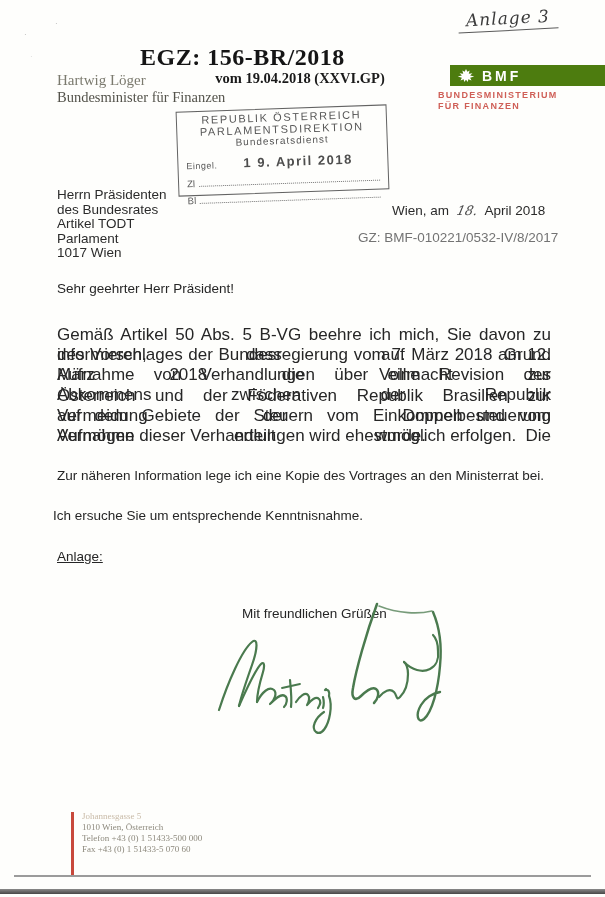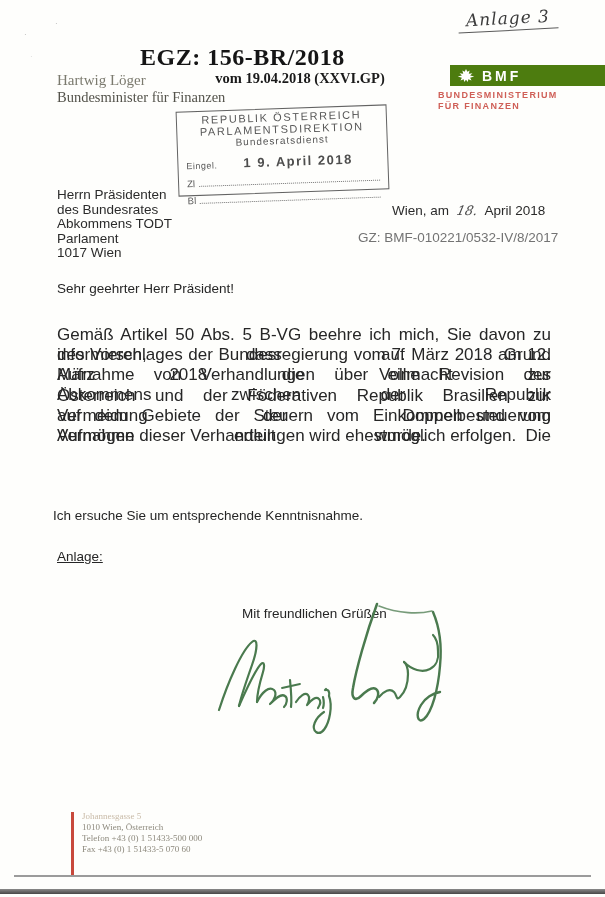--- a/index.html
+++ b/index.html
@@ -133,21 +133,21 @@
     </div>
     <div class="dotrow">
       <span class="lbl">Bl</span>
       <span class="dots"></span>
     </div>
   </div>
 
   <div class="recipient">
     <div>Herrn Präsidenten</div>
     <div>des Bundesrates</div>
-    <div>Abkommens TODT</div>
+    <div>Artikel TODT</div>
     <div>Parlament</div>
     <div>1017 Wien</div>
   </div>
 
   <div class="dateline">
     <span>Wien, am</span>
     <span class="hand-day">18.</span>
     <span>April 2018</span>
   </div>
 
@@ -157,20 +157,21 @@
 
   <div class="para1">
     <div class="jline">Gemäß Artikel 50 Abs. 5 B-VG beehre ich mich, Sie davon zu informieren, dass auf Grund</div>
     <div class="jline">des Vorschlages der Bundesregierung vom 7. März 2018 am 12. März 2018 die Vollmacht zur</div>
     <div class="jline">Aufnahme von Verhandlungen über eine Revision des Abkommens zwischen der Republik</div>
     <div class="jline">Österreich und der Föderativen Republik Brasilien zur Vermeidung der Doppelbesteuerung</div>
     <div class="jline">auf dem Gebiete der Steuern vom Einkommen und vom Vermögen erteilt wurde. Die</div>
     <div class="jline jlast">Aufnahme dieser Verhandlungen wird ehestmöglich erfolgen.</div>
   </div>
 
+  <div class="para2">Zur näheren Information lege ich eine Kopie des Vortrages an den Ministerrat bei.</div>
   <div class="para3">Ich ersuche Sie um entsprechende Kenntnisnahme.</div>
   <div class="anlage">Anlage:</div>
 
   <div class="greeting">Mit freundlichen Grüßen</div>
 
   <div class="signature">
     <svg width="240" height="150" viewBox="0 0 240 150">
       <g fill="none" stroke="#4a7a4e" stroke-width="2.2" stroke-linecap="round" stroke-linejoin="round">
 
         <path d="M5,108 C14,80 28,48 38,40 C44,35 44,46 38,63 C32,80 27,95 25,104"></path>

